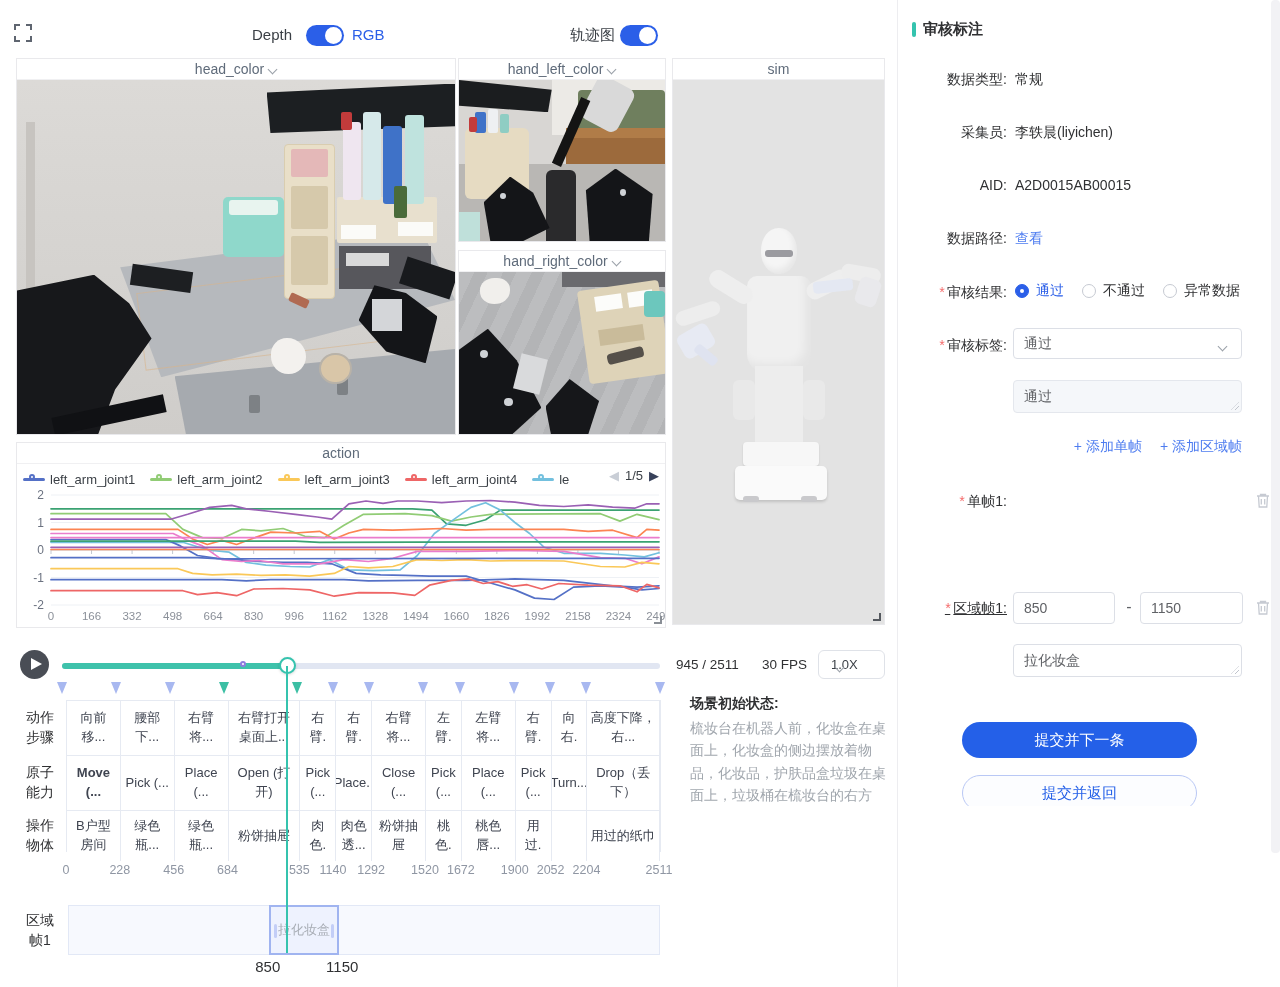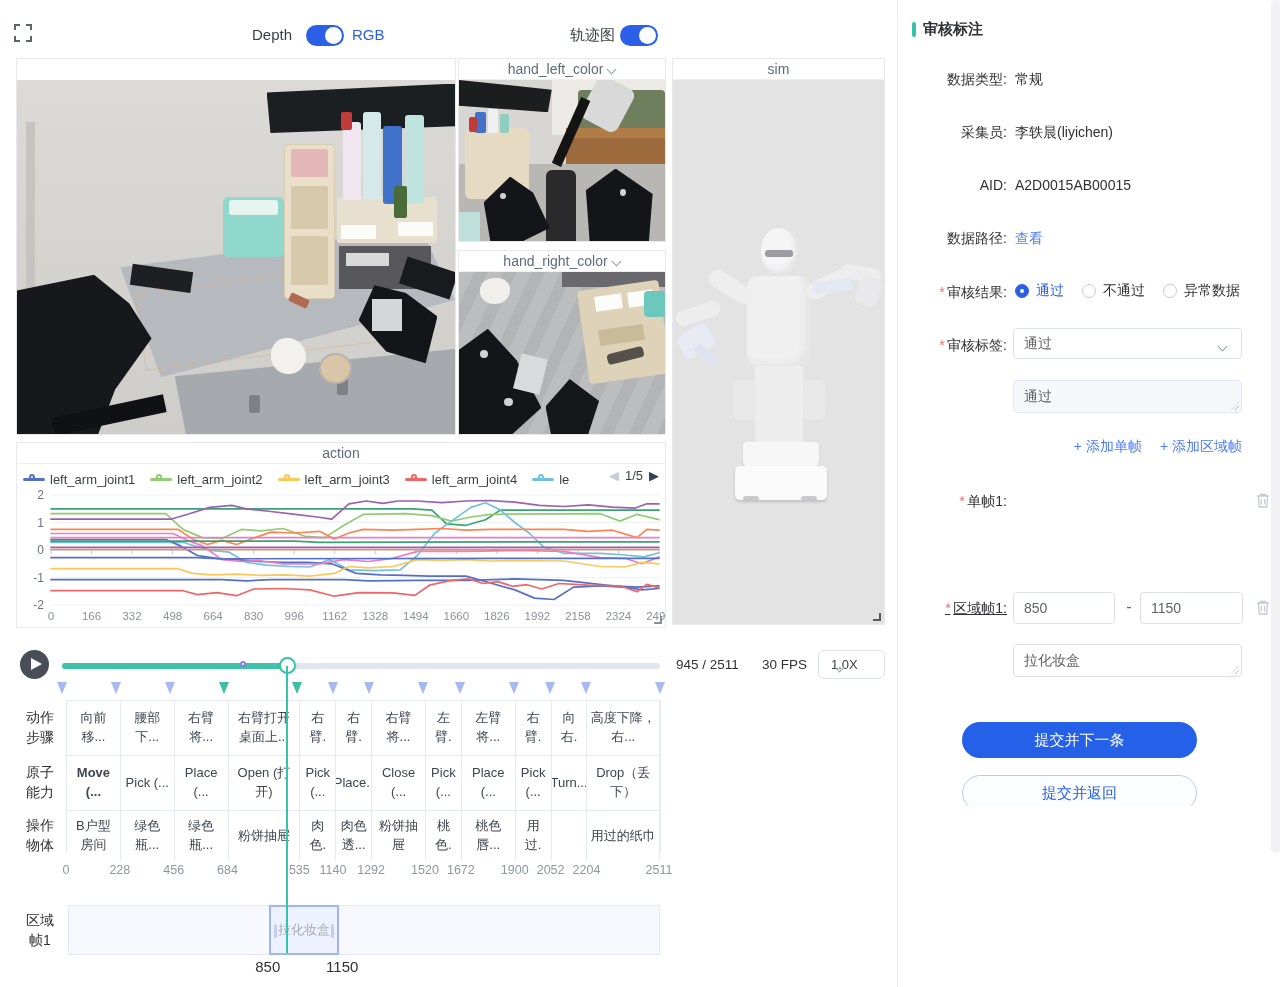--- a/index.html
+++ b/index.html
@@ -114,20 +114,21 @@
   <span class="switch" style="left:306px;top:25px;">
       <span class="knob"></span>
     </span>
   <span class="abs lbl blue" style="left:352px;top:26px;">RGB</span>
   <span class="abs lbl" style="left:570px;top:26px;">轨迹图</span>
   <span class="switch" style="left:620px;top:25px;">
       <span class="knob"></span>
     </span>
 
   <div class="panel" style="left:16px;top:58px;width:440px;height:377px;">
+    <div class="ptitle"><span>head_color</span><span class="caret"></span></div>
     <div class="photo" style="background:linear-gradient(180deg,#dcdad7,#cfcdca);">
       <div class="shape" style="left:57%;top:1%;width:43%;height:14%;background:#1c1f22;clip-path:polygon(0 18%,100% 0,100% 86%,2% 100%);"></div>
       <div class="shape" style="left:2%;top:12%;width:2.2%;height:62%;background:#c7c4c0;"></div>
       <div class="shape" style="left:22%;top:42%;width:78%;height:42%;background:#b6b9bd;clip-path:polygon(2% 26%,90% 0,100% 48%,14% 100%);"></div>
       <div class="shape" style="left:28%;top:56%;width:56%;height:22%;border:1px solid #d8b48a;opacity:.6;transform:rotate(-7deg);"></div>
       <div class="shape" style="left:36%;top:76%;width:64%;height:24%;background:#a6aaaf;clip-path:polygon(0 32%,100% 0,100% 100%,4% 100%);"></div>
       <div class="shape" style="left:53%;top:89%;width:2.5%;height:5%;background:#7d8185;border-radius:2px;"></div>
       <div class="shape" style="left:73%;top:84%;width:2.5%;height:5%;background:#7d8185;border-radius:2px;"></div>
       <div class="shape" style="left:47%;top:33%;width:14%;height:17%;background:#8fd8cb;border-radius:5px;"></div>
       <div class="shape" style="left:48.5%;top:34%;width:11%;height:4%;background:#e8f4ef;border-radius:3px;"></div>
@@ -415,20 +416,24 @@
       <span class="scale-lab" style="left: 333px;">1140</span>
       <span class="scale-lab" style="left: 371.12px;">1292</span>
       <span class="scale-lab" style="left: 424.965px;">1520</span>
       <span class="scale-lab" style="left: 460.861px;">1672</span>
       <span class="scale-lab" style="left: 514.706px;">1900</span>
       <span class="scale-lab" style="left: 550.602px;">2052</span>
       <span class="scale-lab" style="left: 586.499px;">2204</span>
       <span class="scale-lab" style="left: 659px;">2511</span>
     </div>
 
+  <div class="abs scene">
+    <b>场景初始状态:</b>
+    <p>梳妆台在机器人前，化妆盒在桌面上，化妆盒的侧边摆放着物品，化妆品，护肤品盒垃圾在桌面上，垃圾桶在梳妆台的右方</p>
+  </div>
 
   <div class="abs rowlab" style="left:16px;top:910px;">区域<br>帧1</div>
   <div class="abs region-track">
     <div class="region-block" id="regionBlock" style="left: 199.721px; width: 70.4898px;">
       <span class="hdl" style="left:3px;"></span>
       <span>拉化妆盒</span>
       <span class="hdl" style="right:3px;"></span>
     </div>
   </div>
   <span class="range-num" id="regionStartNum" style="left: 267.721px;">850</span>

